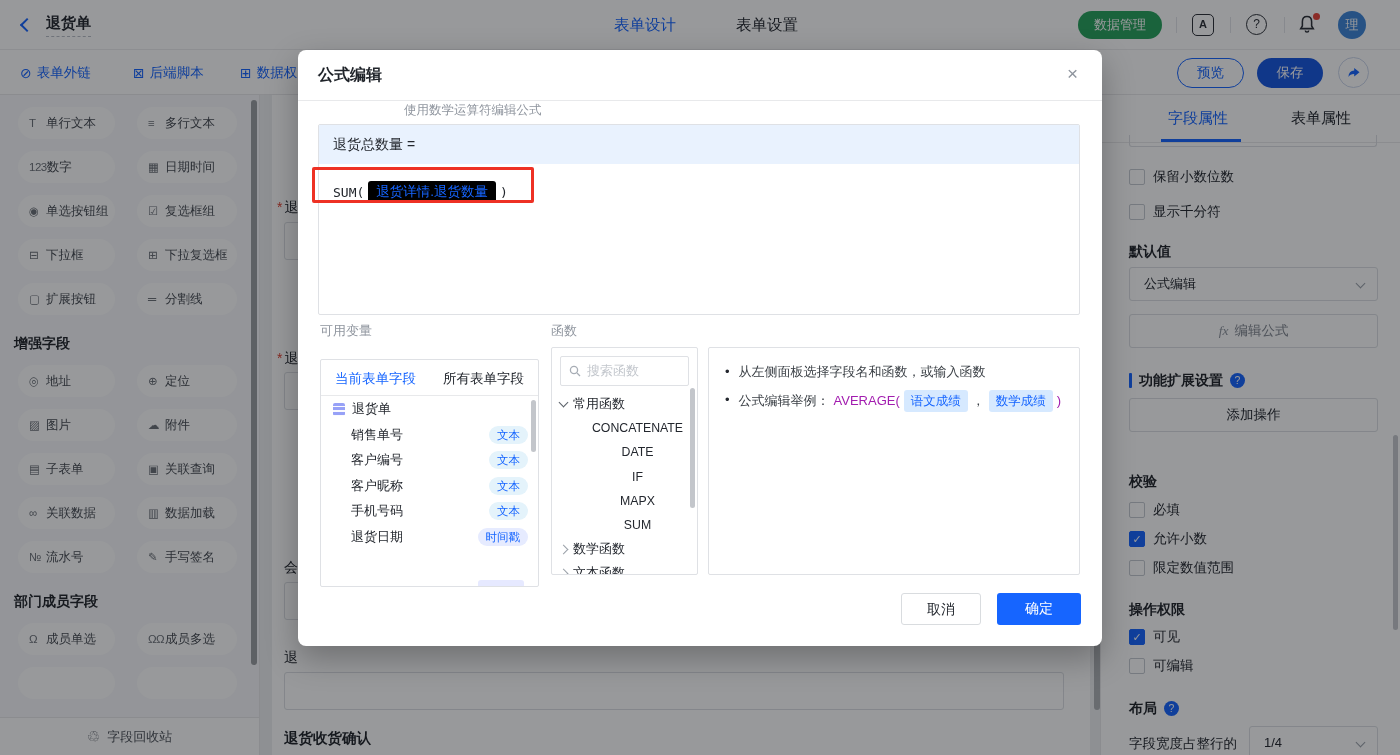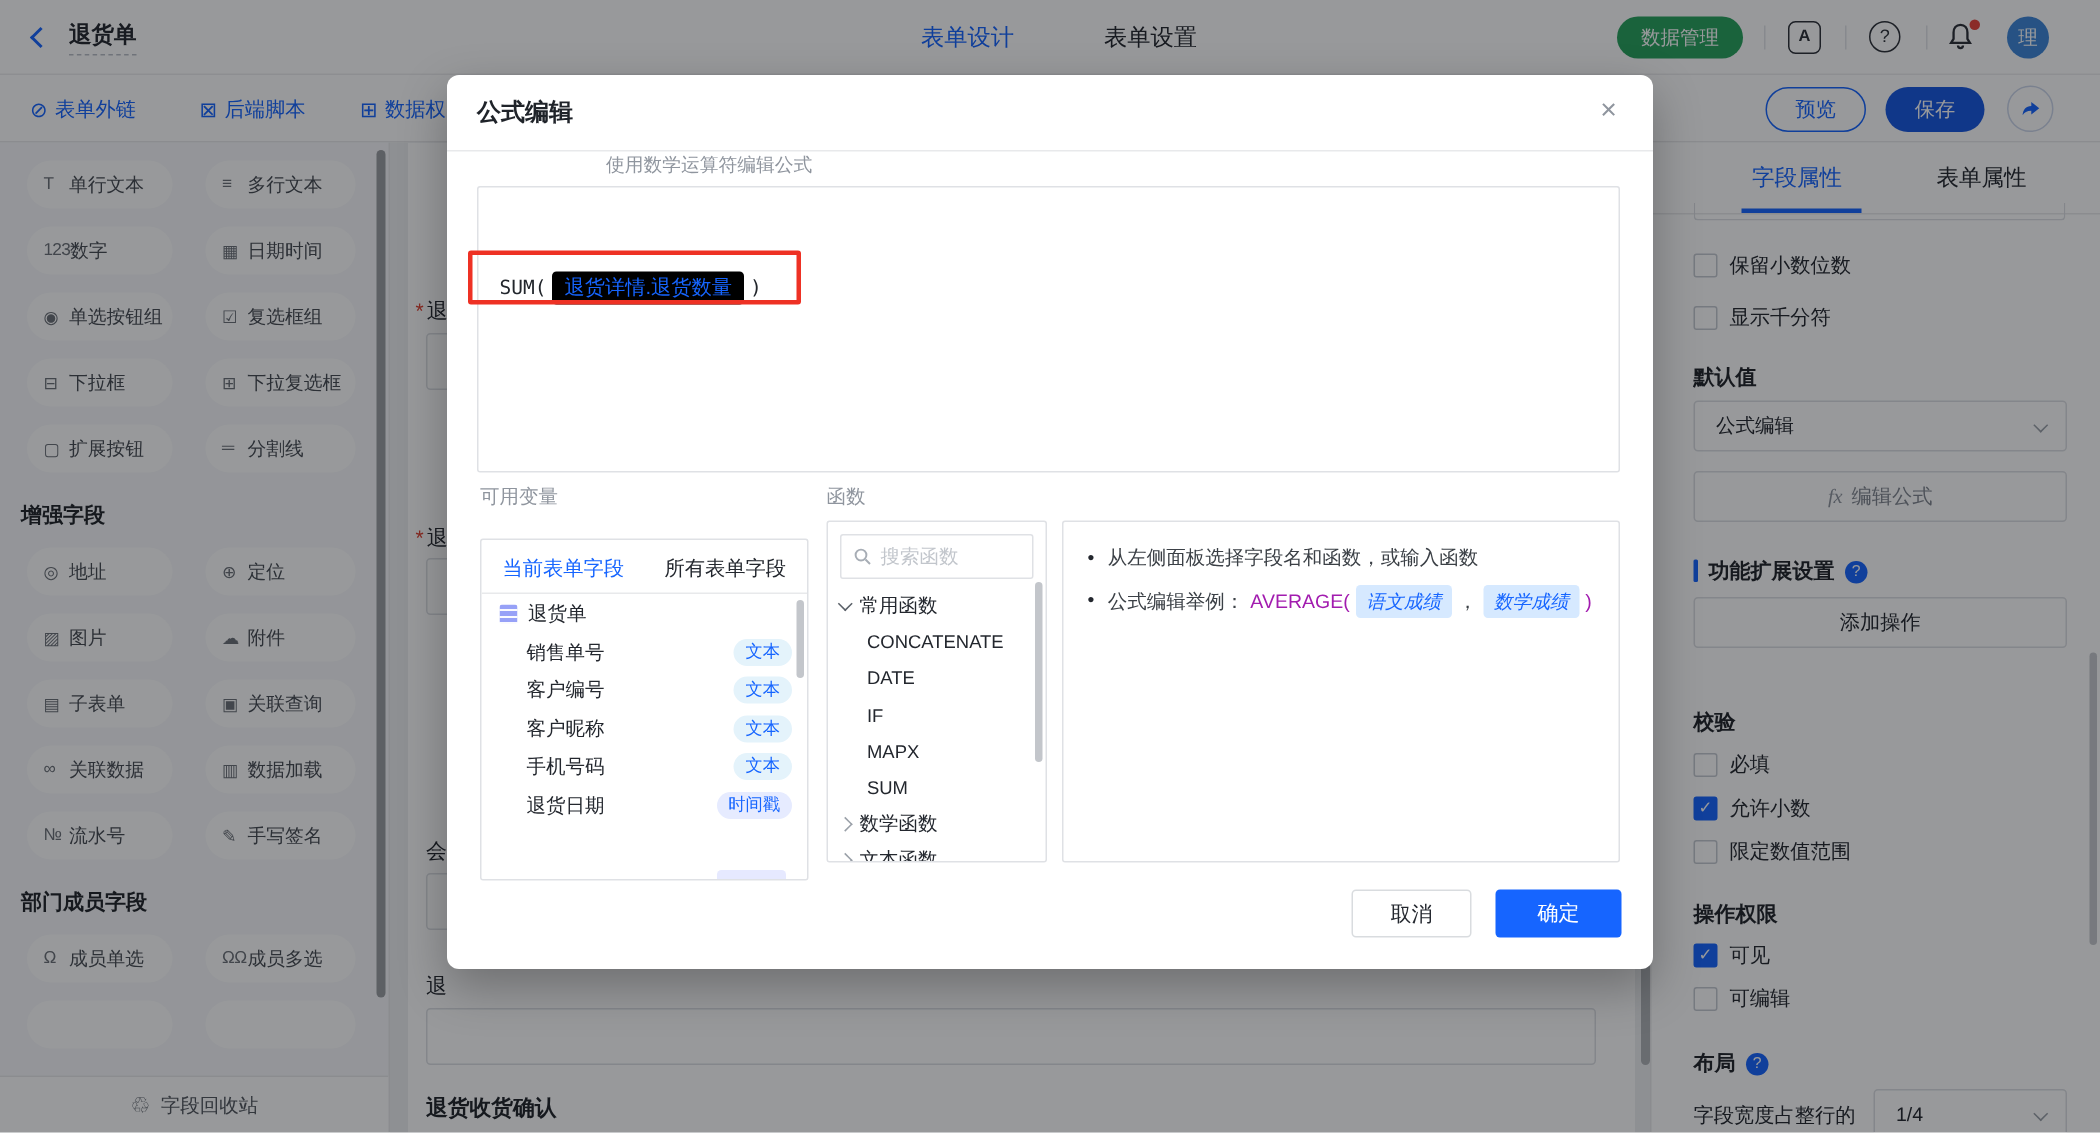--- a/index.html
+++ b/index.html
@@ -108,30 +108,30 @@
   .k-text { color:#1665ff; background:#e4f3fb; }
   .k-member { color:#ff8a00; background:#ffefdd; }
   .k-timestamp { color:#1665ff; background:#e6ebff; }
   .v-scroll { position:absolute; right:2px; top:40px; width:5px; height:52px; background:#c3c6cb; border-radius:3px; }
   .v-partial { position:absolute; right:14px; bottom:0; width:46px; height:6px; background:#e6e9ff; border-radius:3px 3px 0 0; }
 
   .search { position:absolute; left:8px; right:8px; top:8px; height:30px; border:1px solid #dfe1e5; border-radius:2px; display:flex; align-items:center; padding:0 8px; gap:6px; cursor:text; }
   .search span { color:#c2c6cc; font-size:13px; }
   .ftree { position:absolute; left:0; right:0; top:44px; bottom:0; overflow:hidden; }
   .frow { display:flex; align-items:center; height:24px; padding-left:8px; gap:6px; font-size:13px; cursor:pointer; }
-  .fitem { height:24.3px; line-height:24.3px; padding-left:26px; font-size:12.3px; cursor:pointer; }
+  .fitem { height:24.3px; line-height:24.3px; padding-left:26px; font-size:12.3px; cursor:pointer;text-align:center; }
   .chev-d { width:7px; height:7px; border-right:1.6px solid #5a6068; border-bottom:1.6px solid #5a6068; transform:rotate(45deg); margin-top:-3px; }
   .chev-r { width:7px; height:7px; border-right:1.6px solid #9aa0a8; border-bottom:1.6px solid #9aa0a8; transform:rotate(-45deg); }
   .f-scroll { position:absolute; right:2px; top:40px; width:5px; height:120px; background:#c3c6cb; border-radius:3px; }
 
   .info { padding:14px 16px; }
   .tip { display:flex; gap:9px; font-size:13px; color:#3b4046; line-height:20px; margin-bottom:8px; }
   .tip .dot { color:#23272e; }
   .tip .fn { color:#a21caf; }
-  .tip .tk { background:#d6e9ff; color:#1665ff; border-radius:3px; padding:1px 7px; font-size:12.5px; cursor:pointer;font-style:italic; }
+  .tip .tk { background:#d6e9ff; color:#1665ff; border-radius:3px; padding:1px 7px; font-size:12.5px; cursor:pointer; }
   .tip-line { display:flex; align-items:center; gap:4px; flex-wrap:wrap; }
 
   .m-btn { position:absolute; top:543px; height:32px; border-radius:3px; font-size:14px; text-align:center; line-height:31px; cursor:pointer; }
   .btn-cancel { left:603px; width:80px; border:1px solid #d9dcdf; background:#fff; color:#23272e; }
   .btn-ok { left:699px; width:84px; background:#1665ff; color:#fff; }
 </style>
 </head>
 <body>
 
 <div class="stage">
@@ -386,20 +386,21 @@
 
   <div class="dim"></div>
 
   <div class="modal">
     <div class="m-title">公式编辑</div>
     <div class="m-sub">使用数学运算符编辑公式</div>
     <div class="m-close">×</div>
     <div class="m-div"></div>
 
     <div class="fbox">
+      <div class="fbox-strip">退货总数量 =</div>
       <div class="fbox-code">
         <span>SUM(</span>
         <span class="token">退货详情.退货数量</span>
         <span>)</span>
       </div>
     </div>
     <div class="red-note"></div>
 
     <div class="p-label pl-vars">可用变量</div>
     <div class="p-label pl-funcs">函数</div>

